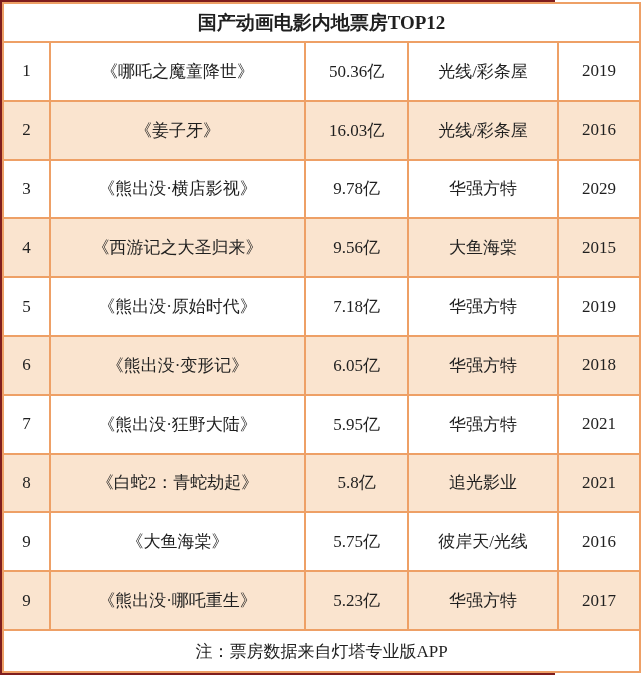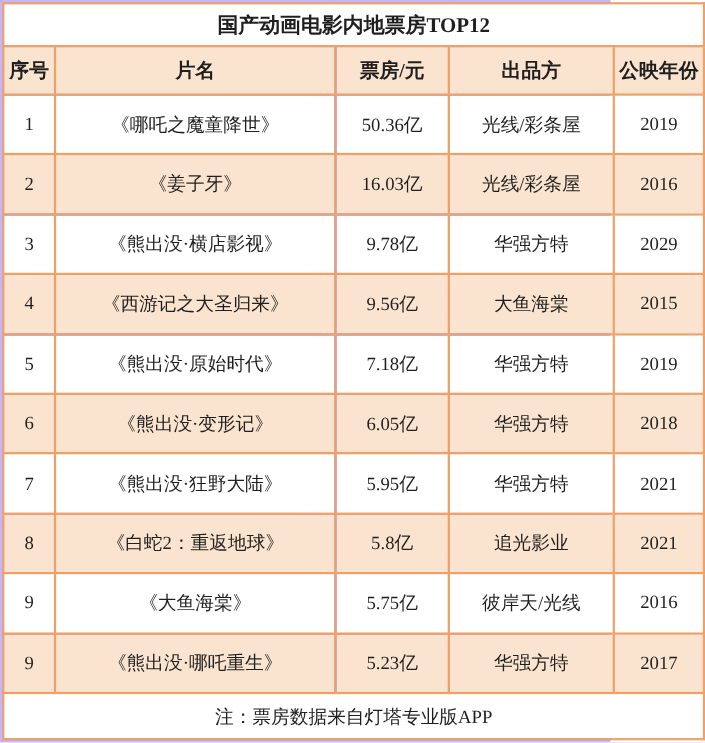--- a/index.html
+++ b/index.html
@@ -7,21 +7,21 @@
     padding: 0;
     background: #ffffff;
     font-family: "Liberation Serif", "DejaVu Serif", serif;
     color: #1f1f1f;
   }
   .wrap {
     width: 555px;
     height: 675px;
     box-sizing: border-box;
     padding: 2px;
-    background: #c4b5fd;
+    background: #7f1d1d;
   }
   table.tbl {
     border-collapse: collapse;
     table-layout: fixed;
     width: 637px;
     height: 671px;
   }
   .tbl th, .tbl td {
     border: 2px solid #EEA066;
     text-align: center;
@@ -62,27 +62,20 @@
       <col style="width:47px">
       <col style="width:255px">
       <col style="width:103px">
       <col style="width:150px">
       <col style="width:82px">
     </colgroup>
     <thead>
       <tr class="title-tr">
         <th colspan="5">国产动画电影内地票房TOP12</th>
       </tr>
-      <tr class="head-tr">
-        <th>序号</th>
-        <th>片名</th>
-        <th>票房/元</th>
-        <th>出品方</th>
-        <th>公映年份</th>
-      </tr>
     </thead>
     <tbody>
         <tr>
           <td>1</td>
           <td>《哪吒之魔童降世》</td>
           <td>50.36亿</td>
           <td>光线/彩条屋</td>
           <td>2019</td>
         </tr>
         <tr class="band">
@@ -122,21 +115,21 @@
         </tr>
         <tr>
           <td>7</td>
           <td>《熊出没·狂野大陆》</td>
           <td>5.95亿</td>
           <td>华强方特</td>
           <td>2021</td>
         </tr>
         <tr class="band">
           <td>8</td>
-          <td>《白蛇2：重返地球》</td>
+          <td>《白蛇2：青蛇劫起》</td>
           <td>5.8亿</td>
           <td>追光影业</td>
           <td>2021</td>
         </tr>
         <tr>
           <td>9</td>
           <td>《大鱼海棠》</td>
           <td>5.75亿</td>
           <td>彼岸天/光线</td>
           <td>2016</td>

